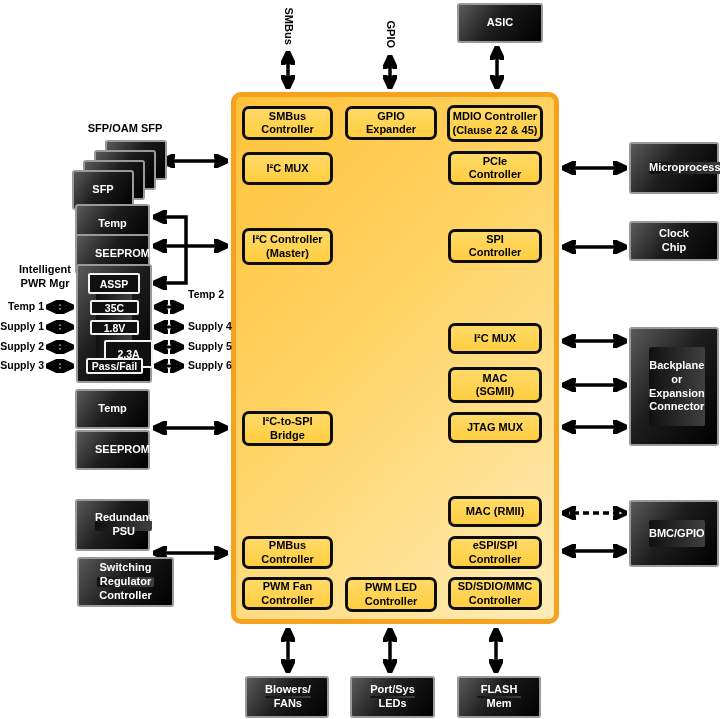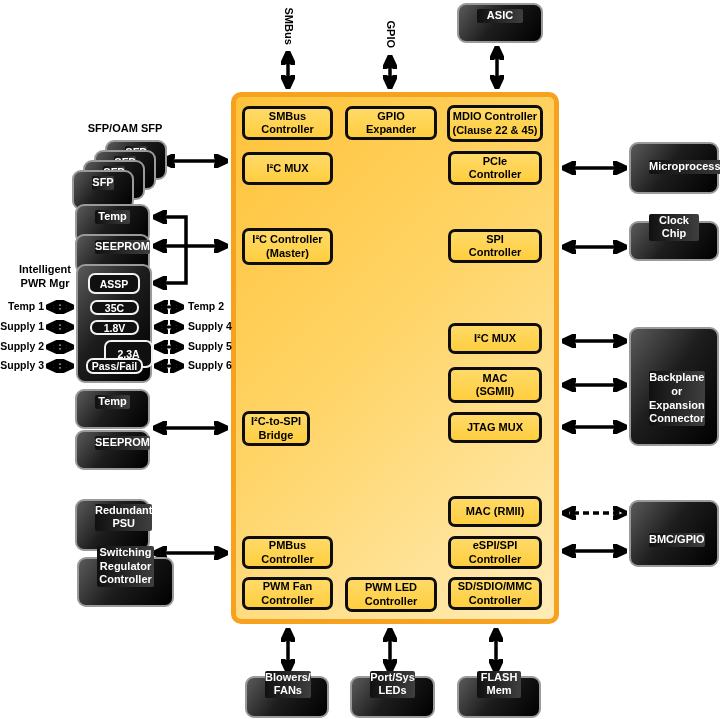--- a/index.html
+++ b/index.html
@@ -9,27 +9,27 @@
   #chip{position:absolute;left:231px;top:92px;width:328px;height:532px;
         box-sizing:border-box;border:5px solid #F6A21E;border-radius:10px;
         background:linear-gradient(135deg,#FFC33A 0%,#FFD466 45%,#FFECB8 100%);z-index:1;}
   #wires{position:absolute;left:0;top:0;z-index:2;pointer-events:none;}
   
   .cbox{position:absolute;z-index:3;box-sizing:border-box;border:3px solid #0d0d0d;border-radius:7px;
         background:linear-gradient(180deg,#FFDA68,#FFCE3F);
         display:flex;align-items:center;justify-content:center;text-align:center;
         font-weight:bold;font-size:11px;line-height:1.2;color:#000;white-space:pre-line;}
   
-  .dbox{position:absolute;z-index:3;box-sizing:border-box;border:2px solid #9a9a9a;border-radius:9px;
-        background:linear-gradient(125deg,#5a5a5a,#1d1d1d 45%,#000);padding:18px;display:flex;align-items:flex-end;}
+  .dbox{position:absolute;z-index:3;box-sizing:border-box;border:2px solid #9a9a9a;border-radius:3px;
+        background:linear-gradient(125deg,#5a5a5a,#1d1d1d 45%,#000);padding:18px;display:flex;}
   .dbox .screen{flex:1;border-radius:2px;background:linear-gradient(90deg,#101010,#3f3f3f);
         display:flex;align-items:center;justify-content:center;text-align:center;
         color:#fff;font-weight:bold;font-size:11px;line-height:1.25;white-space:pre-line;}
   
-  .pill{position:absolute;z-index:4;box-sizing:border-box;border:2px solid #f2f2f2;border-radius:7px;
+  .pill{position:absolute;z-index:4;box-sizing:border-box;border:2px solid #f2f2f2;border-radius:2px;
         background:#101010;color:#fff;font-weight:bold;font-size:10.5px;
         display:flex;align-items:center;justify-content:center;white-space:nowrap;}
   
   .slabel{position:absolute;z-index:3;font-weight:bold;font-size:10.5px;color:#000;
           white-space:nowrap;line-height:13px;}
   .flabel{position:absolute;z-index:3;font-weight:bold;font-size:11px;color:#000;
           white-space:pre-line;text-align:center;line-height:1.25;}
   .vlabel{position:absolute;z-index:3;font-weight:bold;font-size:11px;color:#000;
           white-space:nowrap;transform:rotate(90deg);transform-origin:center;}
   
@@ -98,21 +98,21 @@
   <div class="cbox" style="left:242px;top:152px;width:91px;height:33px">I²C MUX</div>
   <div class="cbox" style="left:448px;top:151px;width:94px;height:34px">PCIe
 Controller</div>
   <div class="cbox" style="left:242px;top:228px;width:91px;height:37px">I²C Controller
 (Master)</div>
   <div class="cbox" style="left:448px;top:229px;width:94px;height:34px">SPI
 Controller</div>
   <div class="cbox" style="left:448px;top:323px;width:94px;height:31px">I²C MUX</div>
   <div class="cbox" style="left:448px;top:367px;width:94px;height:36px">MAC
 (SGMII)</div>
-  <div class="cbox" style="left:242px;top:411px;width:68px;height:35px">I²C-to-SPI
+  <div class="cbox" style="left:242px;top:411px;width:91px;height:35px">I²C-to-SPI
 Bridge</div>
   <div class="cbox" style="left:448px;top:412px;width:94px;height:31px">JTAG MUX</div>
   <div class="cbox" style="left:448px;top:496px;width:94px;height:31px">MAC (RMII)</div>
   <div class="cbox" style="left:242px;top:536px;width:91px;height:33px">PMBus
 Controller</div>
   <div class="cbox" style="left:448px;top:536px;width:94px;height:33px">eSPI/SPI
 Controller</div>
   <div class="cbox" style="left:242px;top:577px;width:91px;height:33px">PWM Fan
 Controller</div>
   <div class="cbox" style="left:345px;top:577px;width:92px;height:35px">PWM LED
@@ -154,21 +154,21 @@
     </div>
   <div class="pill" style="left:88px;top:273px;width:52px;height:21px">ASSP</div>
   <div class="pill" style="left:90px;top:300px;width:49px;height:15px">35C</div>
   <div class="pill" style="left:90px;top:320px;width:49px;height:15px">1.8V</div>
   <div class="pill" style="left:104px;top:340px;width:49px;height:28px">2.3A</div>
   <div class="pill" style="left:86px;top:358px;width:57px;height:16px">Pass/Fail</div>
   <div class="slabel" style="right:676px;top:300px">Temp 1</div>
   <div class="slabel" style="right:676px;top:320px">Supply 1</div>
   <div class="slabel" style="right:676px;top:340px">Supply 2</div>
   <div class="slabel" style="right:676px;top:359px">Supply 3</div>
-  <div class="slabel" style="left:188px;top:300px">Temp 2</div>
+  <div class="slabel" style="left:188px;top:288px">Temp 2</div>
   <div class="slabel" style="left:188px;top:320px">Supply 4</div>
   <div class="slabel" style="left:188px;top:340px">Supply 5</div>
   <div class="slabel" style="left:188px;top:359px">Supply 6</div>
 
   <div class="dbox" style="left:75px;top:389px;width:75px;height:33px">
     <div class="screen">Temp</div>
     </div>
   <div class="dbox" style="left:75px;top:430px;width:75px;height:36px">
     <div class="screen">SEEPROM</div>
     </div>

